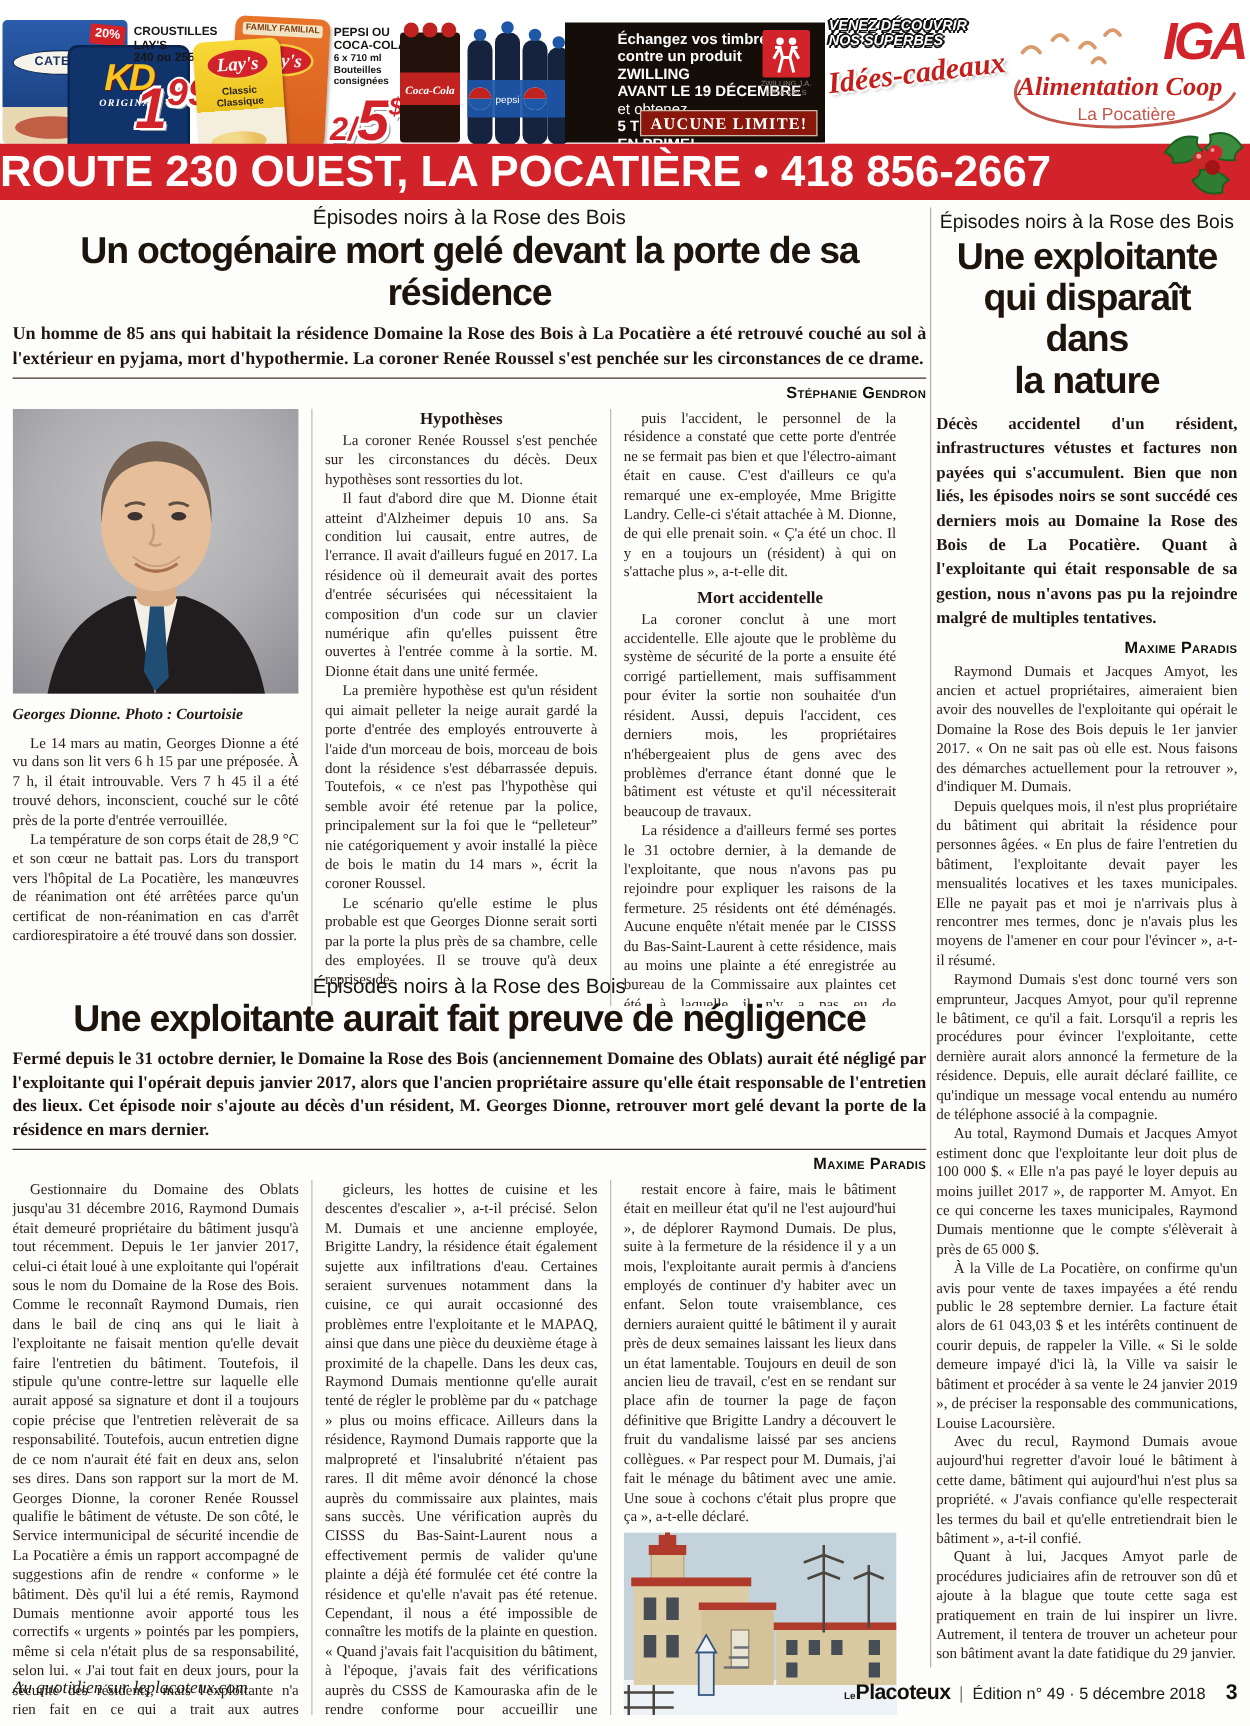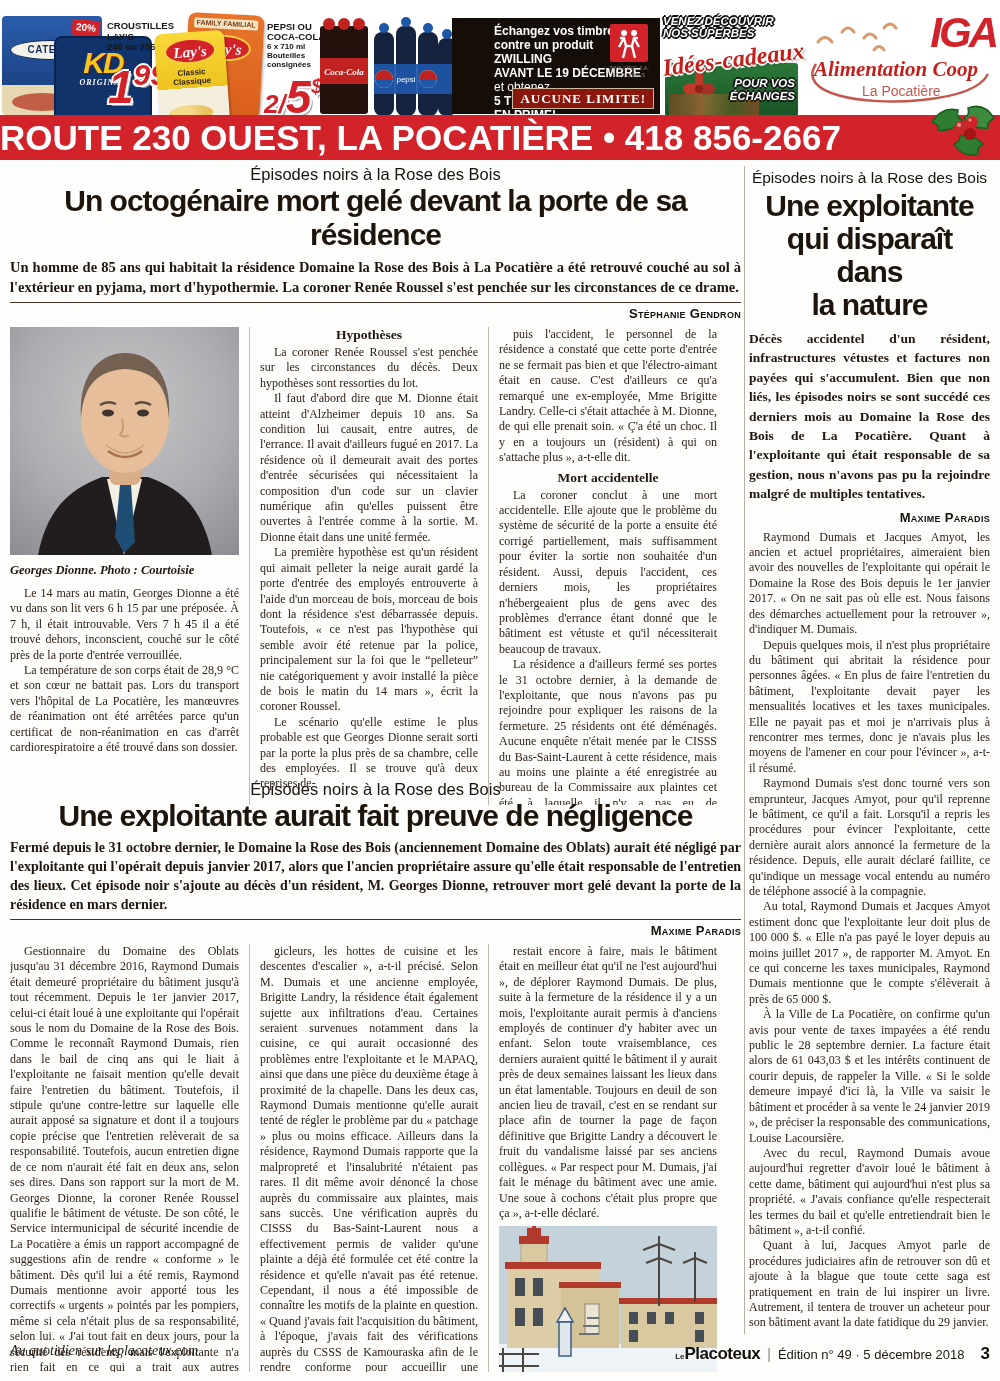--- a/index.html
+++ b/index.html
@@ -205,30 +205,20 @@
         </svg>
       </span>
       <span class="zw-sub">ZWILLING J.A. HENCKELS</span>
       <span class="zw-badge">AUCUNE LIMITE!</span>
     </div>
 
     <div class="ad-gifts">
       <div class="g1">VENEZ DÉCOUVRIR</div>
       <div class="g1">NOS SUPERBES</div>
       <div class="g-script">Idées-cadeaux</div>
-      <div class="g-box">
-        <span class="g-ribbon"></span>
-        <svg class="g-bow" viewBox="0 0 32 16">
-          <ellipse cx="8" cy="8" rx="8" ry="6" fill="#c0392b"></ellipse>
-            <ellipse cx="24" cy="8" rx="8" ry="6" fill="#a93226"></ellipse>
-            <circle cx="16" cy="8" r="4" fill="#8e2318"></circle>
-        </svg>
-        <span class="g-items"></span>
-        <div class="g-pour"><span>POUR VOS</span><br><span>ÉCHANGES</span></div>
-      </div>
     </div>
 
     <div class="ad-iga">
       <svg class="iga-birds" width="100" height="34" viewBox="0 0 100 34">
         <path d="M6,20 q7,-9 14,0 M30,10 q6,-8 12,0 M52,16 q6,-8 12,0 M72,6 q6,-8 12,0 M62,28 q5,-7 10,0" stroke="#d99a6c" stroke-width="3" fill="none" stroke-linecap="round"></path>
       </svg>
       <span class="iga-logo">IGA</span>
       <svg class="iga-swoosh" width="196" height="62" viewBox="0 0 196 62">
         <path d="M14,18 C-6,48 60,60 120,54 C160,50 180,40 186,28" stroke="#c4574d" stroke-width="2.4" fill="none"></path>
       </svg>

